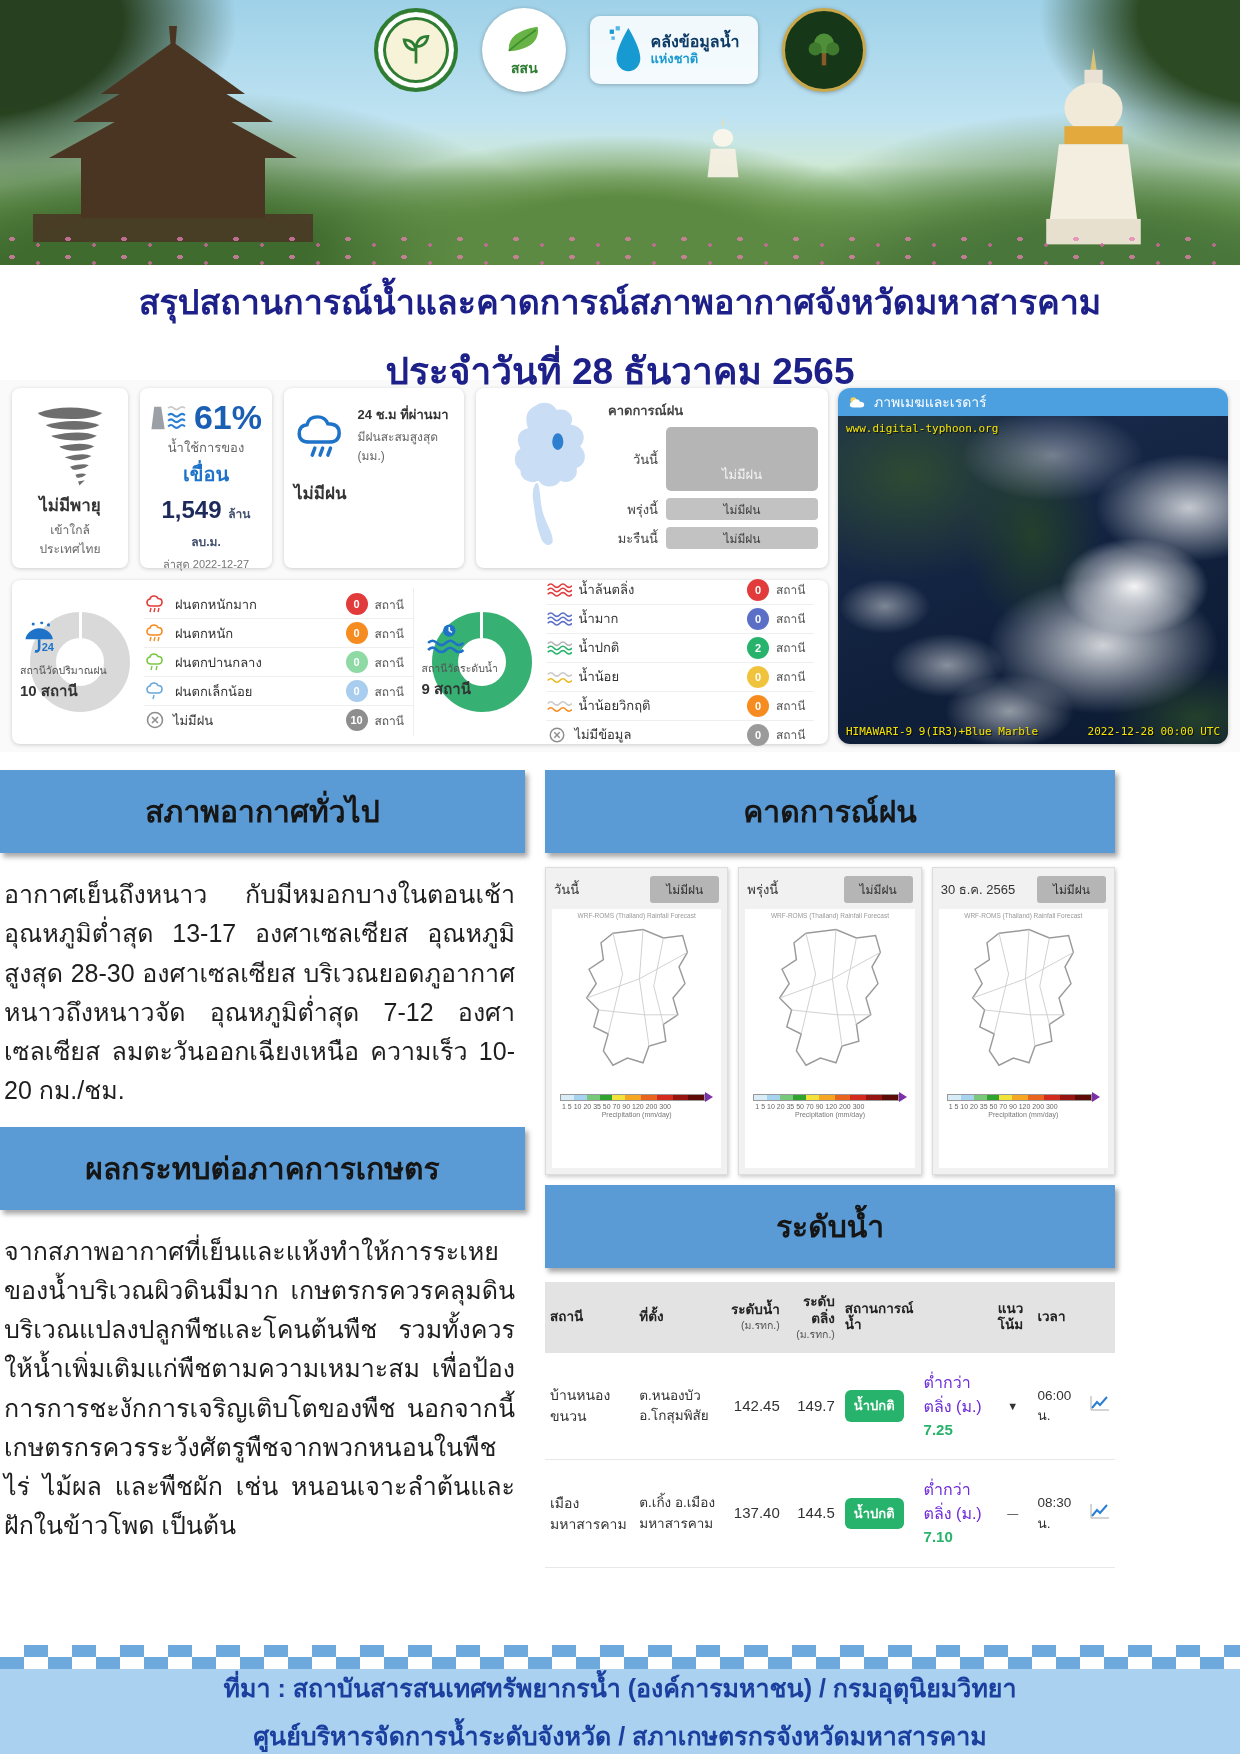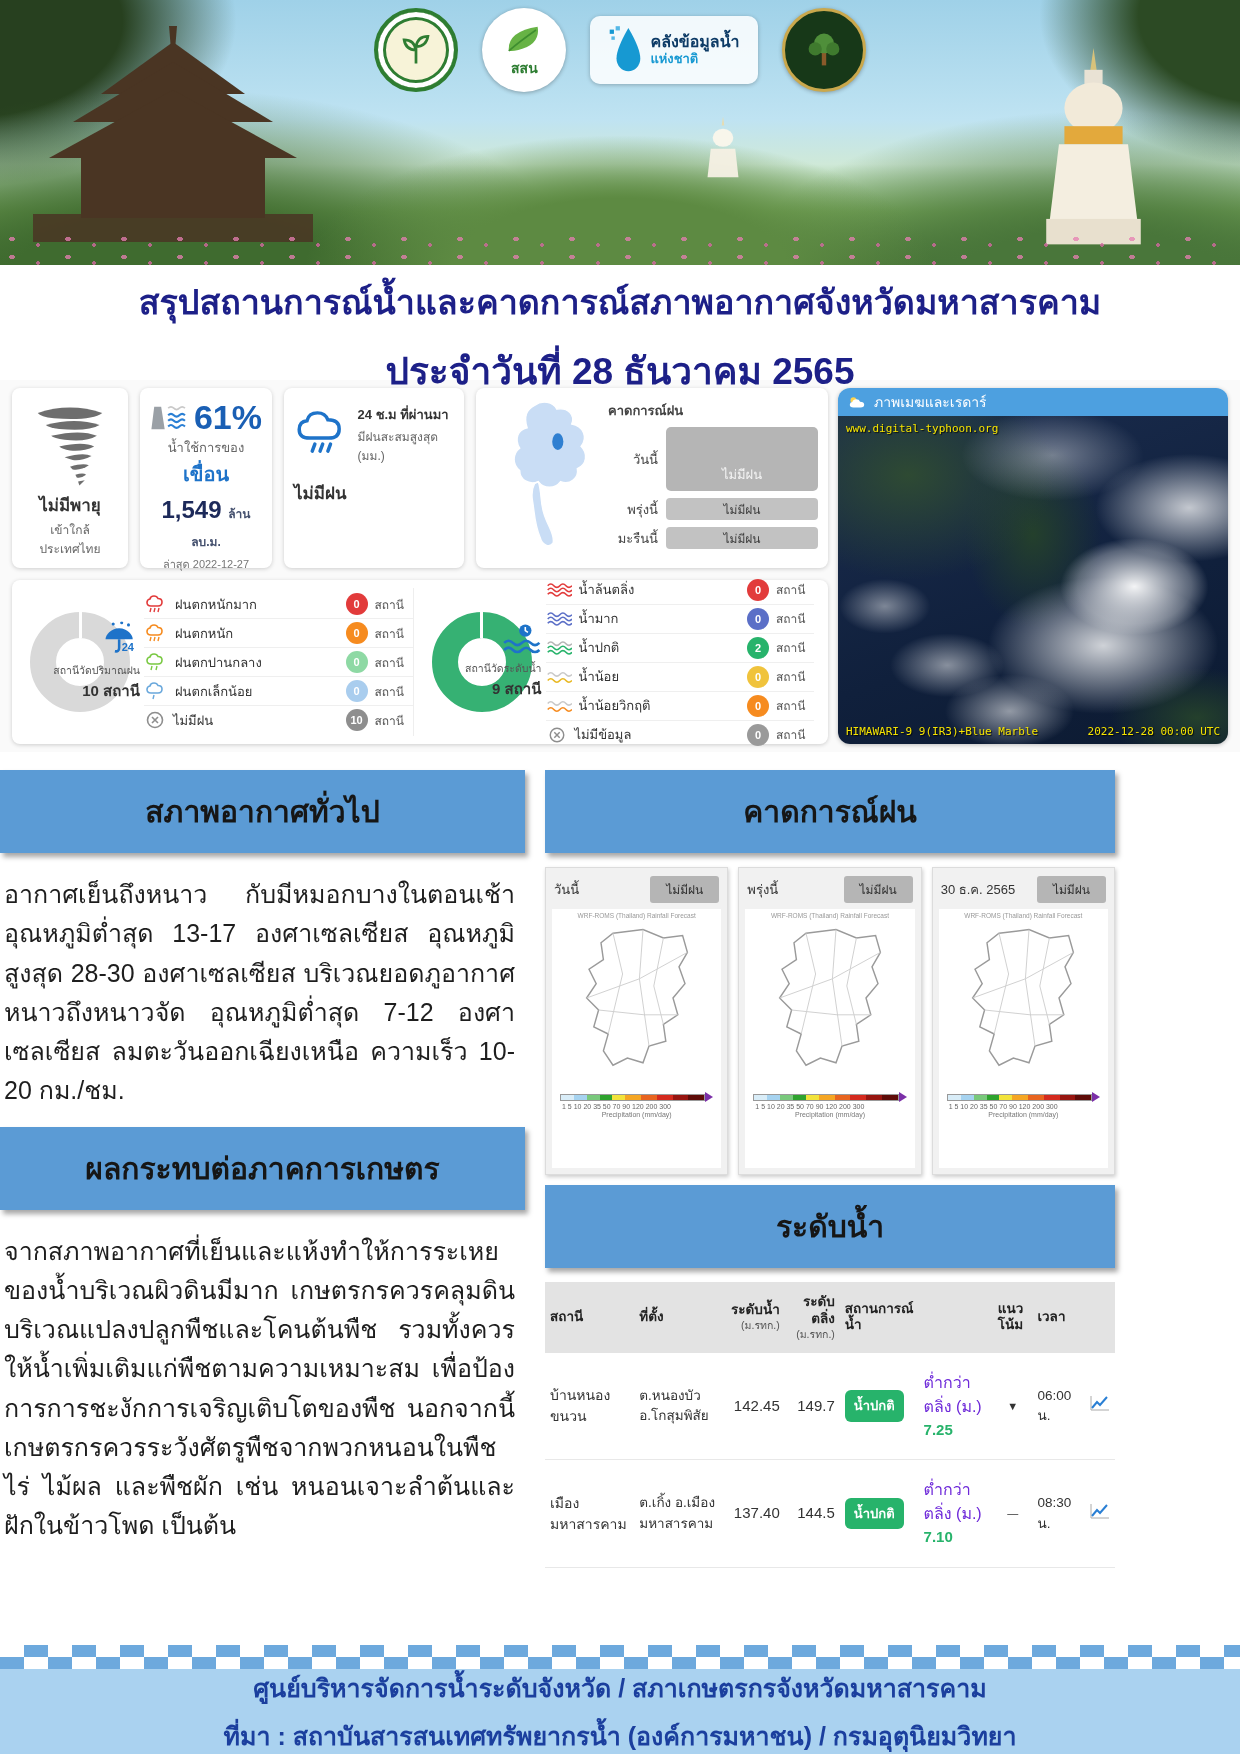--- a/index.html
+++ b/index.html
@@ -46,39 +46,39 @@
   .storm-sub{font-size:12px;color:#666;margin-top:2px}
   .card-dam{width:132px;text-align:center}
   .dam-top{display:flex;align-items:center;justify-content:center;gap:2px}
   .dam-pct{font-size:34px;font-weight:800;color:#1a5fb4}
   .dam-cap1{font-size:13px;color:#666;}
   .dam-cap2{font-size:20px;font-weight:bold;color:#1e73c9;}
   .dam-val{font-size:24px;font-weight:800;color:#1d2a5a;margin-top:6px}
   .dam-val span{font-size:12px;font-weight:bold;color:#44506e}
   .dam-upd{font-size:11px;color:#777;margin-top:3px}
   .card-rain24{width:180px}
-  .rain24-top{display:flex;gap:8px;align-items:center}
+  .rain24-top{display:flex;gap:8px;align-items:flex-end}
   .rain24-c1{font-size:13px;font-weight:bold;color:#333;margin-top:6px}
   .rain24-c2{font-size:12px;color:#666;margin-top:2px}
   .rain24-status{font-size:17px;font-weight:bold;color:#333;margin-top:14px}
   .card-fc{flex:1;display:flex;gap:8px}
   .fc-map{flex:0 0 112px}
   .fc-right{flex:1;display:flex;flex-direction:column}
   .fc-title{font-size:13px;font-weight:bold;color:#444;margin:2px 0 6px 2px}
   .fc-row{display:flex;align-items:center;gap:8px;margin-bottom:7px}
   .fc-label{width:52px;text-align:right;font-size:13px;color:#444;flex:none}
   .fc-bigbox{flex:1;height:64px;background:#b5b5b5;border-radius:5px;color:#f4f4f4;font-size:13px;display:flex;align-items:flex-end;justify-content:center;padding-bottom:6px;border:none;cursor:pointer}
   .fc-pill{flex:1;height:22px;background:#c2c2c2;border-radius:4px;color:#3c3c3c;font-size:12px;display:flex;align-items:center;justify-content:center;border:none;cursor:pointer}
   .dash-row2{height:164px;background:#fff;border-radius:8px;box-shadow:0 1px 4px rgba(0,0,0,.18);display:flex;padding:8px 14px}
   .station-group{flex:1;display:flex;align-items:center;gap:14px}
   .station-group + .station-group{border-left:1px solid #eee;padding-left:14px}
   .donut{position:relative;width:100px;height:100px;border:26px solid #d9d9d9;border-radius:50%;flex:none;margin-left:4px}
   .donut-green{border-color:#36b173}
   .donut .notch{position:absolute;top:-26px;left:calc(50% - 1.5px);width:3px;height:26px;background:#fff}
-  .donut-center{position:absolute;top:50%;left:50%;transform:translate(-50%,-50%);width:120px;text-align:right}
+  .donut-center{position:absolute;top:50%;left:50%;transform:translate(-50%,-50%);width:120px;text-align:left}
   .donut-label{font-size:10.5px;color:#555;margin-top:2px}
   .donut-value{font-size:15px;font-weight:bold;color:#333}
   .legend{flex:1}
   .legend-row{display:flex;align-items:center;gap:7px;padding:3px 0;border-bottom:1px solid #efefef;font-size:13px;color:#333}
   .legend-row:last-child{border-bottom:none}
   .legend-label{flex:1}
   .badge{width:22px;height:22px;border-radius:50%;color:#fff;display:flex;align-items:center;justify-content:center;font-size:11px;font-weight:bold;flex:none}
   .legend-unit{font-size:12px;color:#555;width:38px}
   .bg-red{background:#e23b3b}.bg-orange{background:#f68b1f}.bg-lgreen{background:#8ed9a4}
   .bg-lblue{background:#a9cdee}.bg-gray{background:#8e8e8e}.bg-blue{background:#5b6fc7}
@@ -621,17 +621,17 @@
                 </svg>
             </td>
           </tr>
         </tbody>
       </table>
     </div>
   </div>
 
   <div class="footer-checker"></div>
   <div class="footer-band">
+    <div class="footer-line">ที่มา : สถาบันสารสนเทศทรัพยากรน้ำ (องค์การมหาชน) / กรมอุตุนิยมวิทยา</div>
     <div class="footer-line">ศูนย์บริหารจัดการน้ำระดับจังหวัด / สภาเกษตรกรจังหวัดมหาสารคาม</div>
-    <div class="footer-line">ที่มา : สถาบันสารสนเทศทรัพยากรน้ำ (องค์การมหาชน) / กรมอุตุนิยมวิทยา</div>
   </div>
 
 </div>
 
 </body></html>

